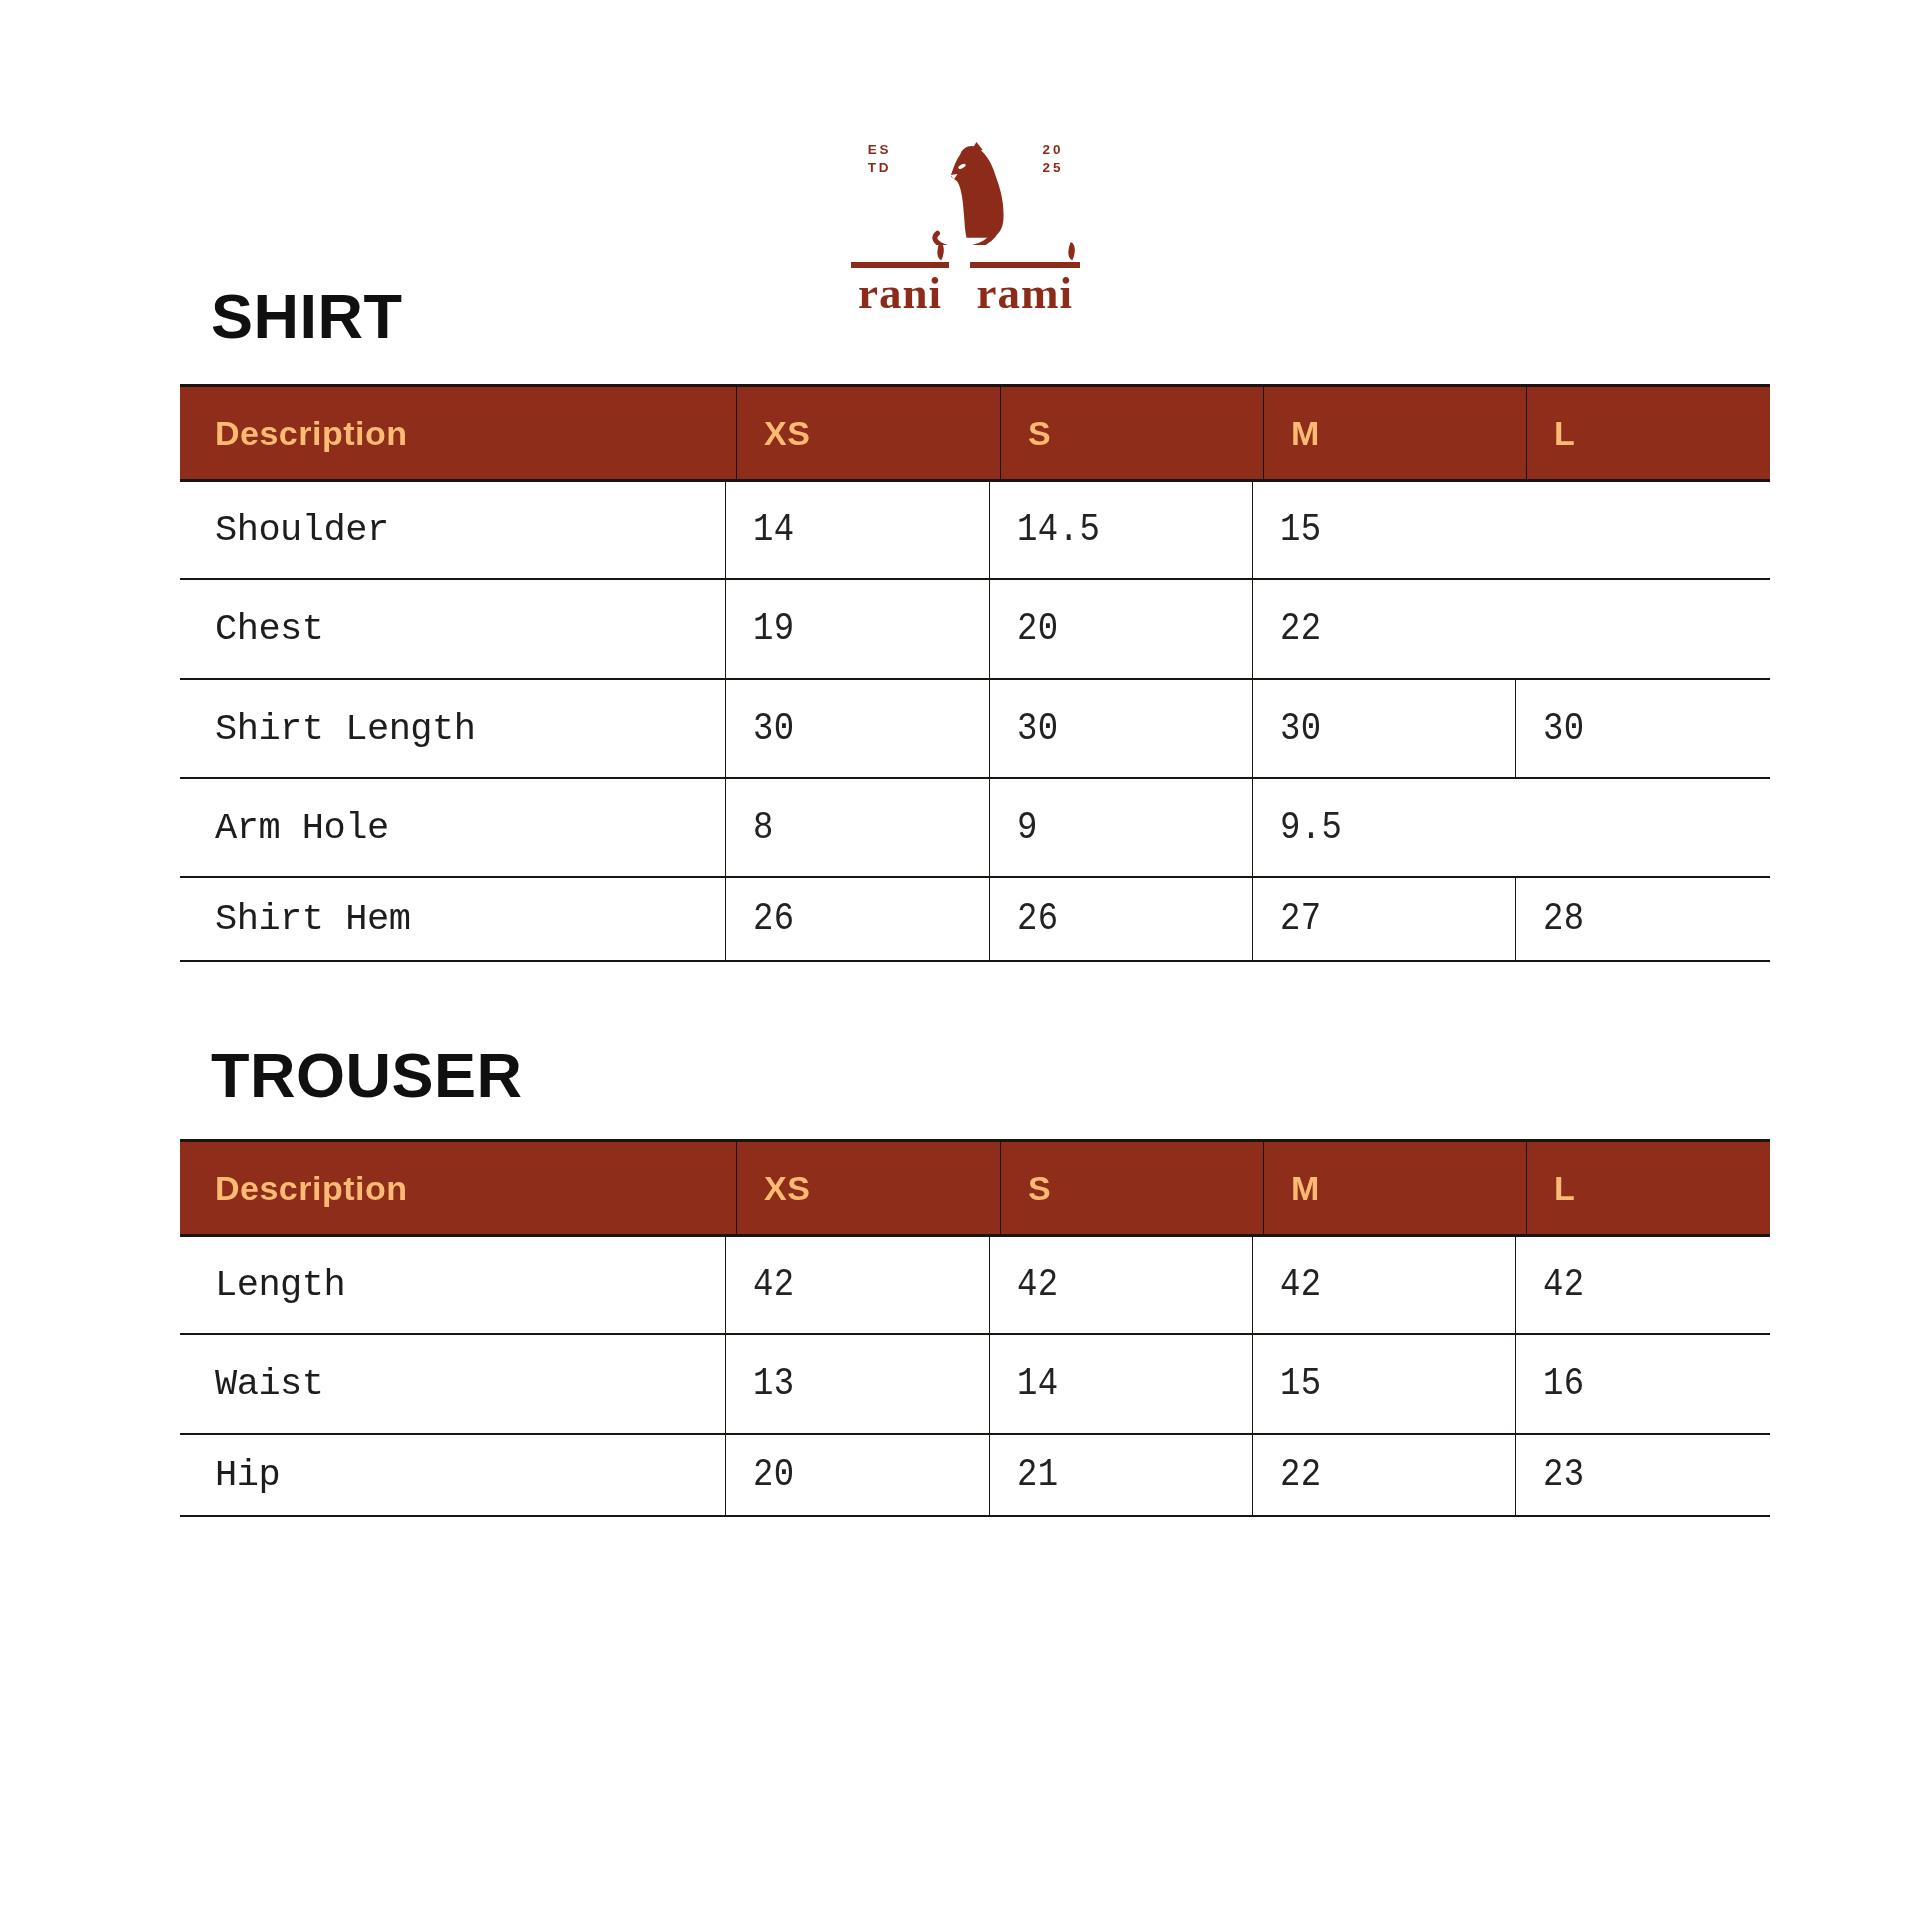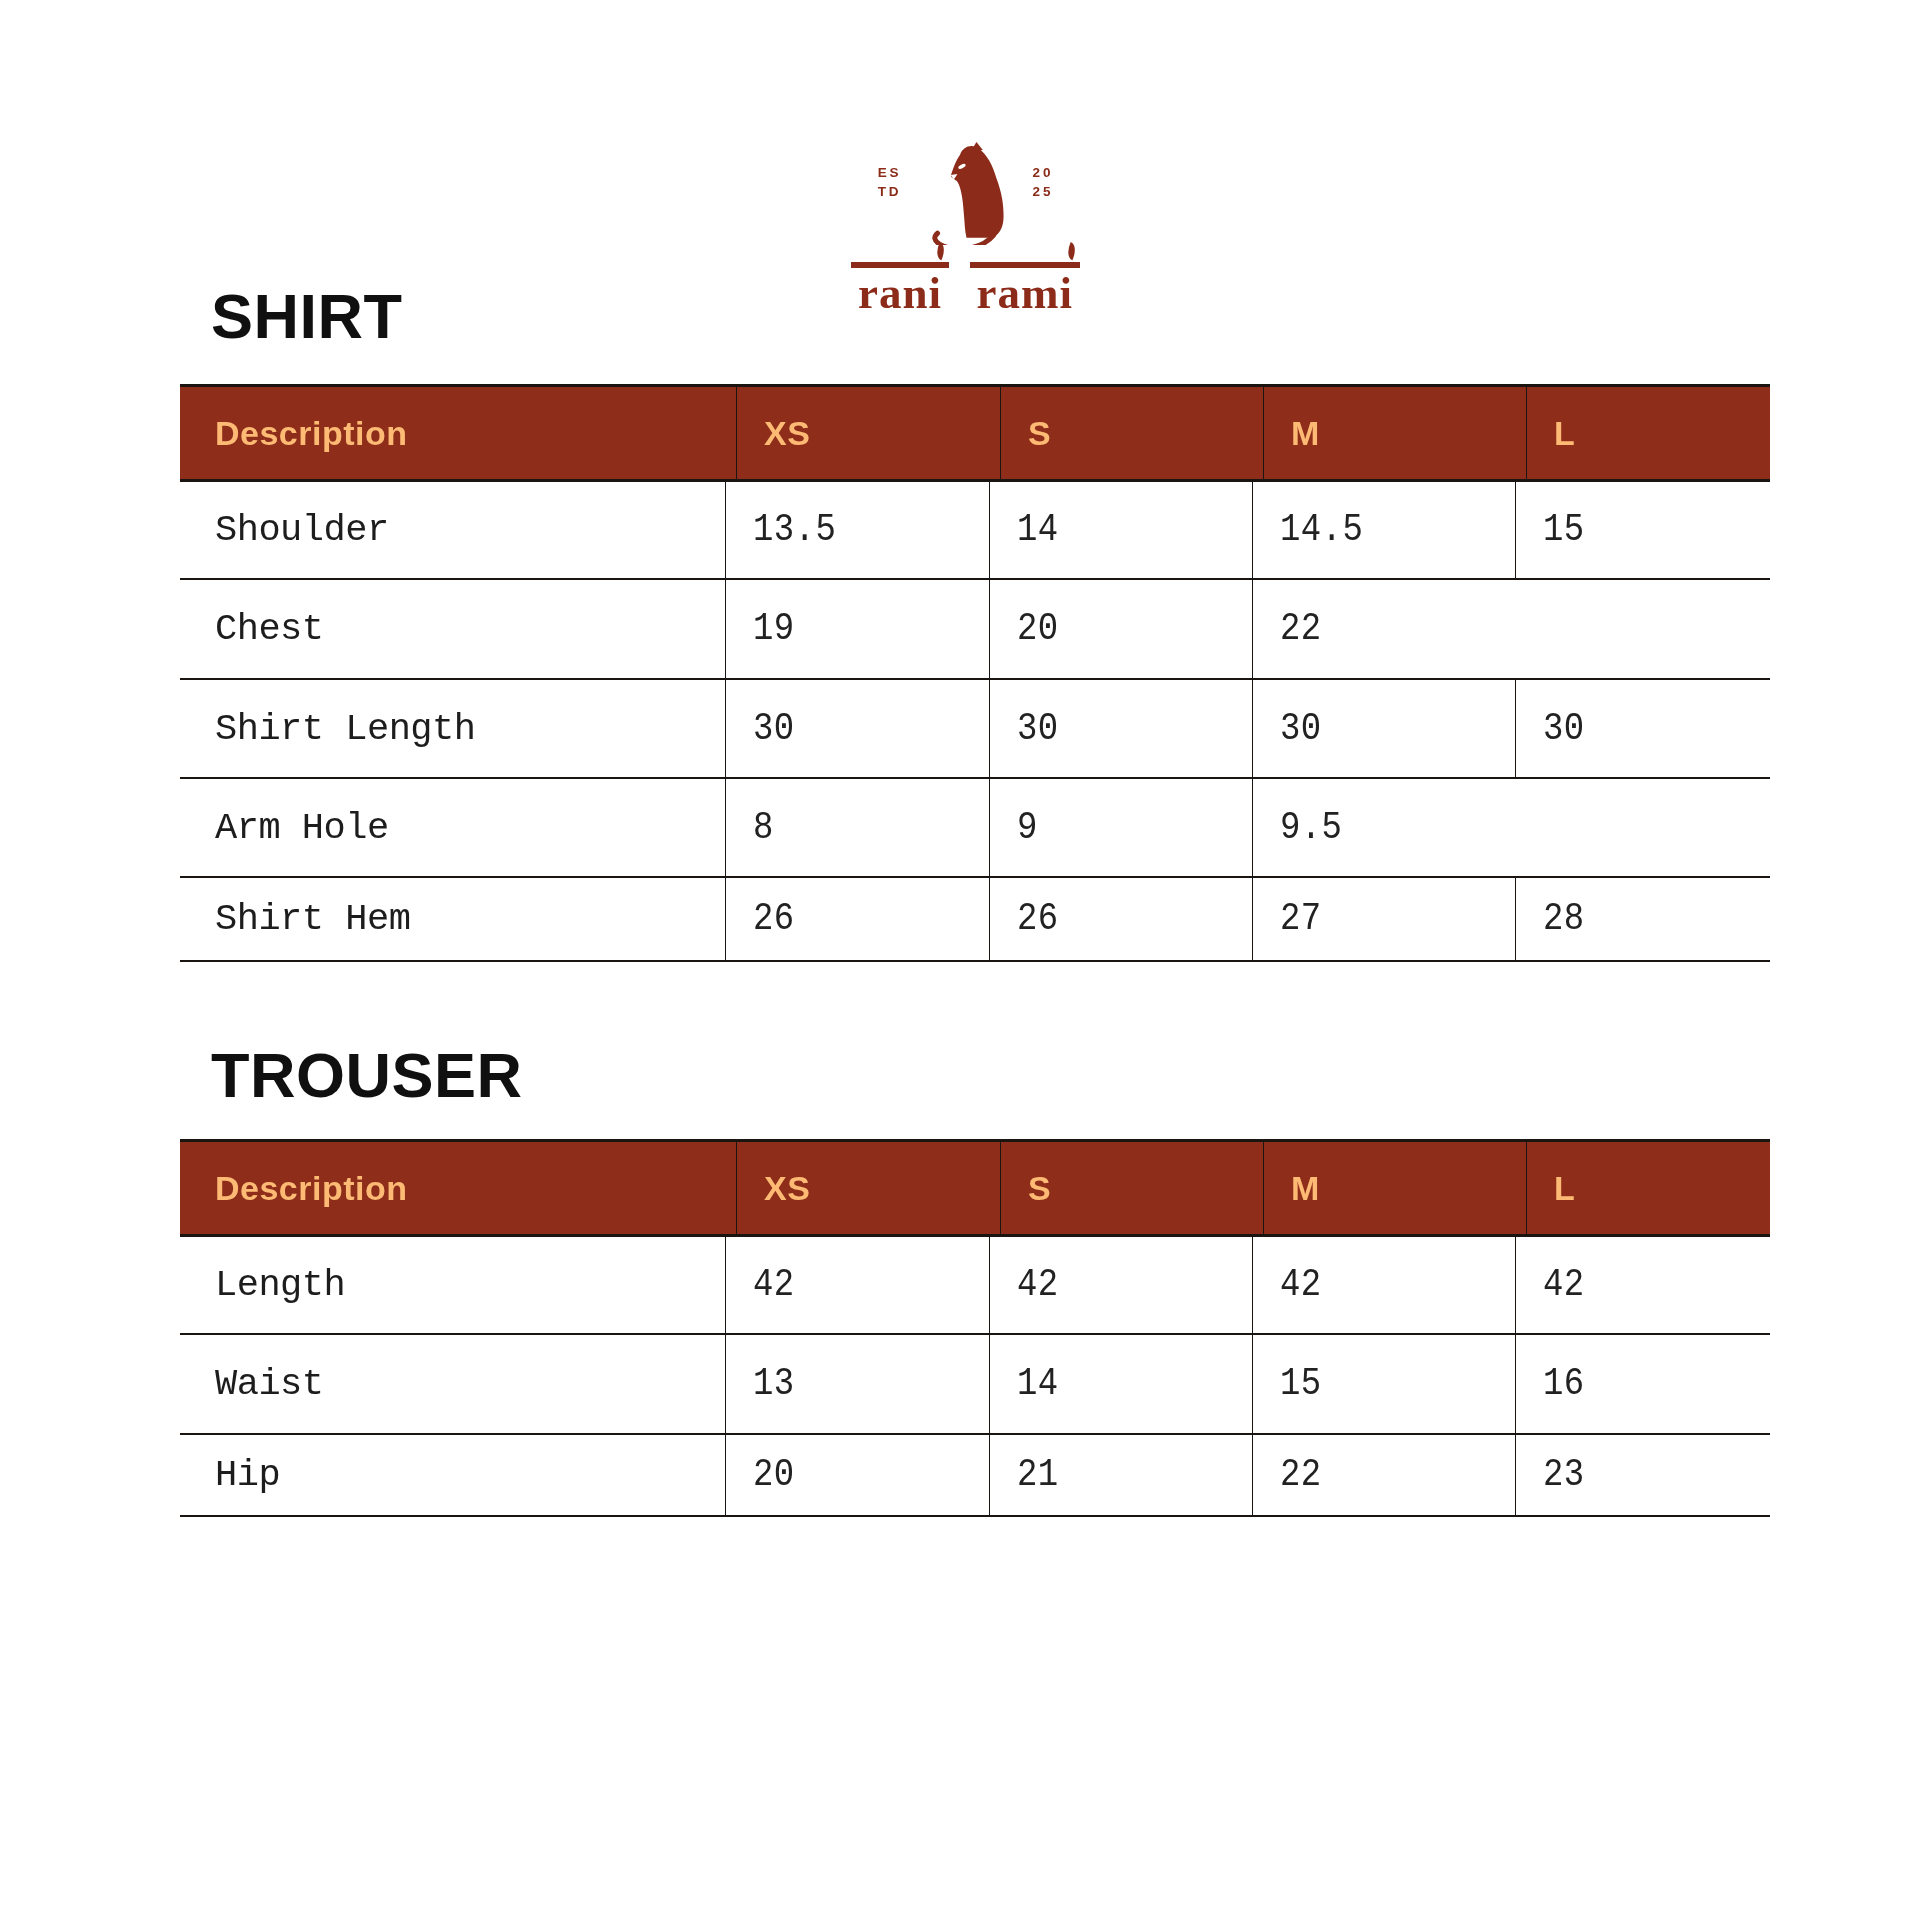--- a/index.html
+++ b/index.html
@@ -12,21 +12,21 @@
     --brand:#8C2B19;
     --header-bg:#8E2D1A;
     --line:#1A1511;
     --ink:#1D1D1D;
     --c0:545px;--c1:264px;--c2:263px;--c3:263px;--c4:257px;
   }
 
   
   .logo{position:absolute;top:141px;left:0;width:1931px;
         display:flex;flex-direction:column;align-items:center;}
-  .logo-row{display:flex;align-items:center;gap:20px;}
+  .logo-row{display:flex;align-items:flex-start;gap:30px;}
   .estd{color:var(--brand);font-size:13.5px;font-weight:bold;letter-spacing:2.9px;
         line-height:1.35;margin-bottom:21px;white-space:pre;}
   .tiger{width:91px;height:104px;display:block;}
   .wordmark{margin-top:17.4px;display:flex;gap:21px;}
   .word{position:relative;color:var(--brand);
         font-family:Liberation Serif, serif;font-weight:bold;
         font-size:45px;line-height:1.05;letter-spacing:1px;
         border-top:6.8px solid var(--brand);padding:1.9px 6.8px 0 6.8px;}
   .leaf{position:absolute;top:-25px;right:3.9px;width:8.7px;height:16.4px;
         background:var(--brand);border-radius:0 100% 0 100%;
@@ -101,23 +101,20 @@
     <div class="th first">Description</div>
     <div class="th sized">XS</div>
     <div class="th sized">S</div>
     <div class="th sized">M</div>
     <div class="th sized">L</div>
   </div>
 
   <div class="trow rh-102">
     <div class="td label">Shoulder</div>
     <div class="td val">
-        <span class="num">13.5</span>
-      </div>
-    <div class="td val">
         <span class="num">14</span>
       </div>
     <div class="td val">
         <span class="num">14.5</span>
       </div>
     <div class="td val">
         <span class="num">15</span>
       </div>
   </div>
 

